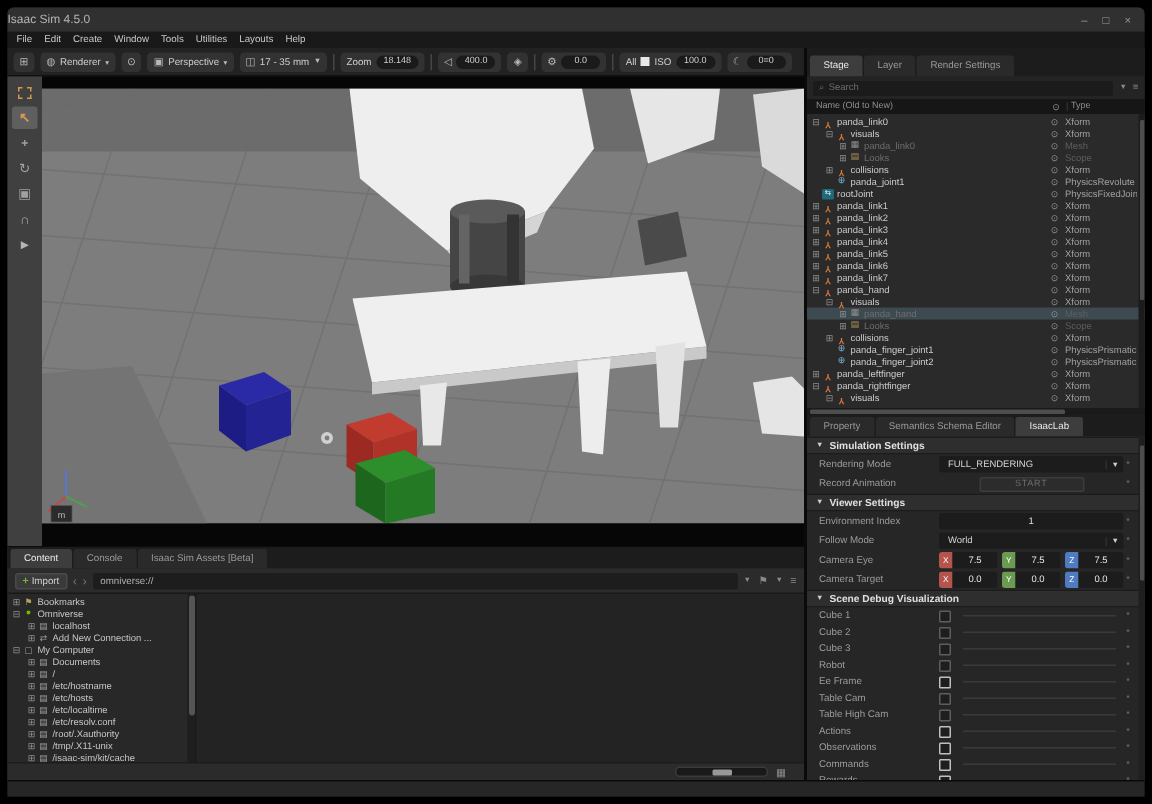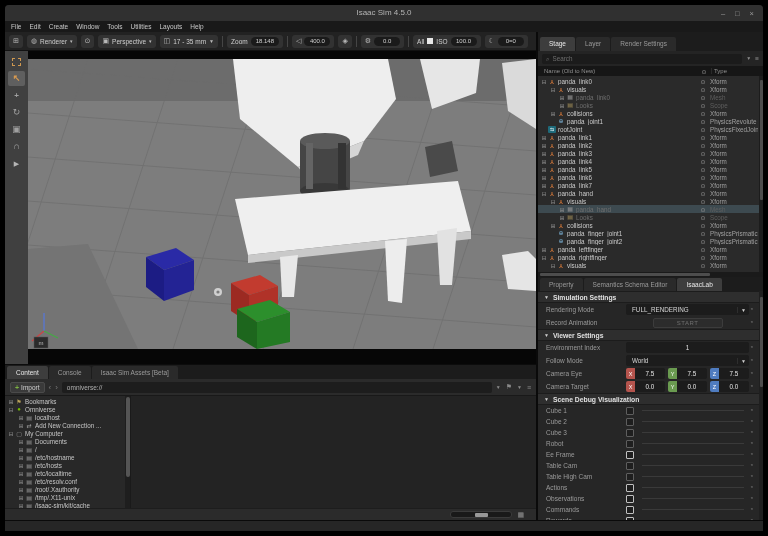--- a/index.html
+++ b/index.html
@@ -3,21 +3,21 @@
 <meta charset="utf-8">
 <style>
   * { box-sizing: border-box; margin: 0; padding: 0; }
   html,body { width:768px; height:536px; background:#000; overflow:hidden;
     font-family:"Liberation Sans", sans-serif; }
   .window { position:absolute; left:5px; top:5px; width:758px; height:526px;
     background:#1e1e1e; display:flex; flex-direction:column; border-radius:4px 4px 0 0; }
 
   
   .titlebar { height:16px; background:#303030; position:relative; flex:none; border-radius:4px 4px 0 0; }
-  .title { position:absolute; inset:0; line-height:16px; text-align:center; font-size:8px; color:#b4b4b4; }
+  .title { position:absolute; inset:0; line-height:16px; font-size:8px; color:#b4b4b4; }
   .window-controls { position:absolute; right:9px; top:0; height:16px; display:flex; gap:10px; align-items:center; }
   .win-btn { color:#9a9a9a; font-size:7.5px; line-height:7px; }
   .menubar { height:11px; background:#191919; display:flex; align-items:center; padding-left:6px; gap:8px; flex:none; }
   .menu-item { font-size:6.5px; color:#c8c8c8; }
 
   .center { flex:1; display:flex; min-height:0; }
   .left-col { width:531px; flex:none; display:flex; flex-direction:column; }
 
   
   .toolbar { height:19px; background:#222; display:flex; align-items:center; padding:0 4px; gap:4px; flex:none; border-bottom:1px solid #111; }

